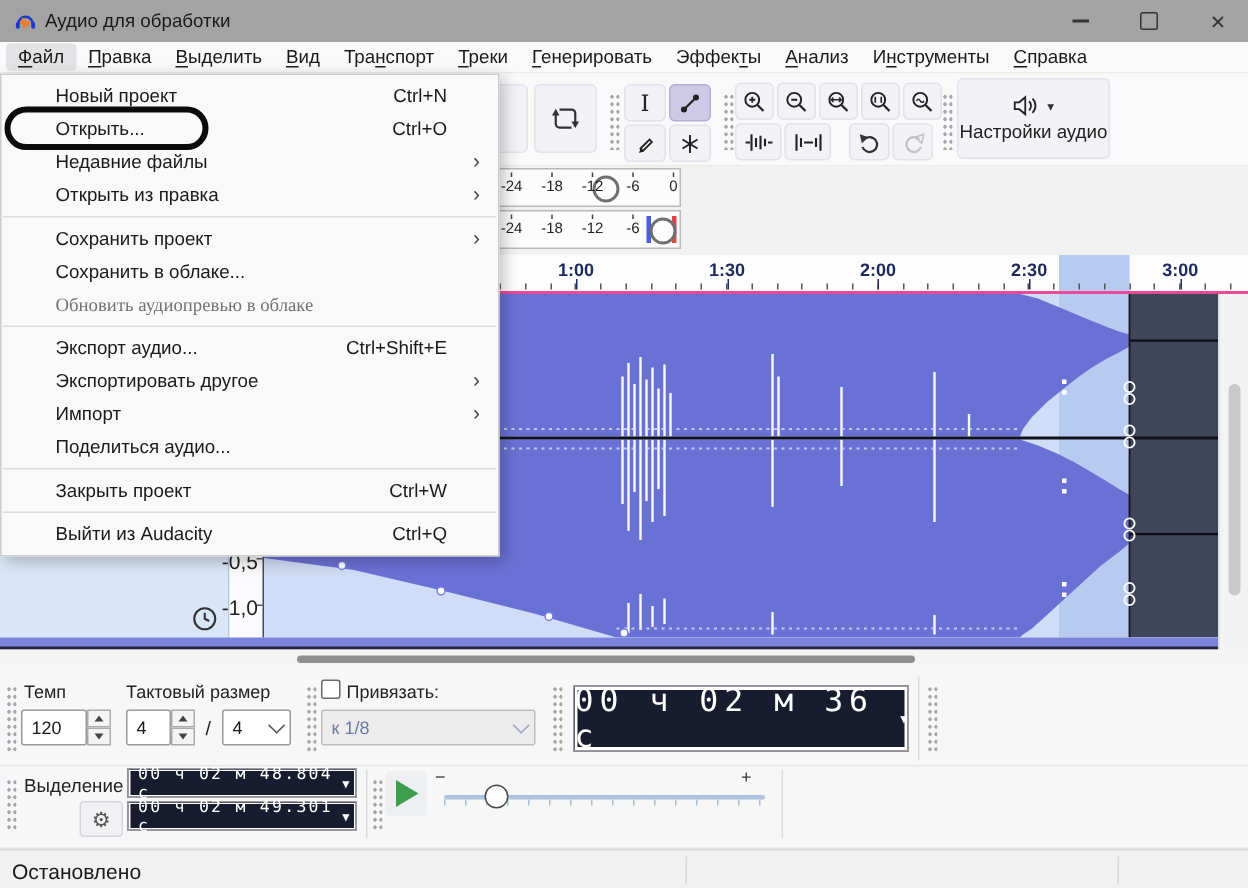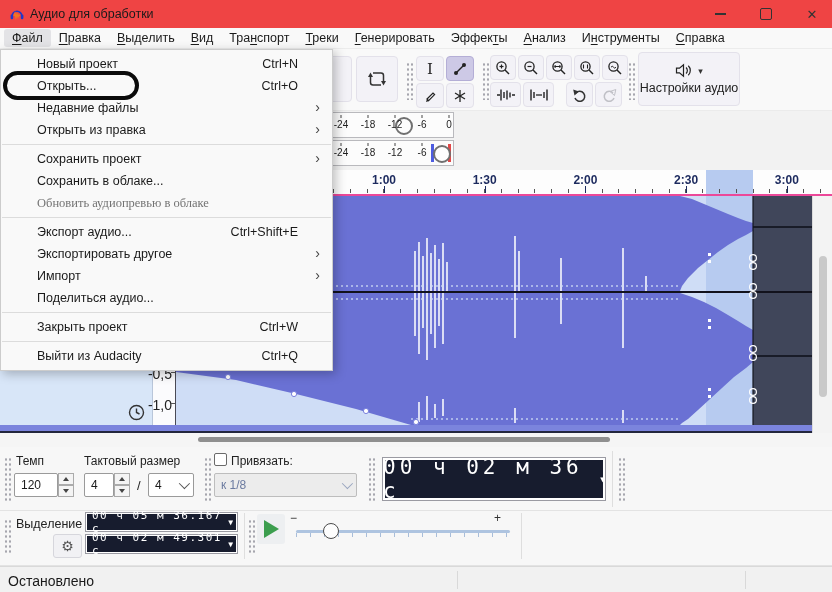--- a/index.html
+++ b/index.html
@@ -3,21 +3,21 @@
 <meta charset="utf-8">
 <style>
   html,body{margin:0;padding:0;background:#ddd;}
   #app{position:relative;width:832px;height:592px;background:#f2f2f2;
        font-family:"Liberation Sans",sans-serif;color:#1a1a1a;overflow:hidden;
        -webkit-user-select:none;user-select:none;}
   .abs{position:absolute;}
   .u{text-decoration:underline;text-underline-offset:2px;}
 
   
-  .titlebar{left:0;top:0;width:832px;height:28px;background:#ef4444;display:flex;align-items:center;}
+  .titlebar{left:0;top:0;width:832px;height:28px;background:#a3a3a3;display:flex;align-items:center;}
   .title-text{font-size:12.5px;margin-left:8px;}
   .win-btn{position:absolute;top:0;width:44px;height:28px;display:flex;align-items:center;justify-content:center;color:#333;}
   .minimize-line{width:11px;height:1.4px;background:#333;}
   .maximize-box{width:10px;height:10px;border:1.4px solid #333;border-radius:2px;}
   .close-x{font-size:13px;line-height:1;}
 
   
   .menubar{left:0;top:28px;width:832px;height:21px;background:#f9f9f9;display:flex;align-items:center;
            border-bottom:1px solid #ececec;padding-left:4px;box-sizing:border-box;}
   .mb-item{font-size:12.5px;padding:2px 8px;border-radius:3px;white-space:nowrap;}
@@ -507,21 +507,21 @@
     <div class="grip" style="left:618px;top:10px;height:44px"></div>
   </div>
 
   <div class="abs rowB">
     <div class="grip" style="left:4px;top:8px;height:36px"></div>
     <span class="small-label" style="left:16px;top:6px;font-size:12.5px">Выделение</span>
     <div class="gear-btn" style="left:53px;top:23px;width:27px;height:22px">
       <span>⚙</span>
     </div>
     <div class="time-small" style="left:85px;top:1px;width:153px;height:20px">
-      <span>00 ч 05 м 36.167 с</span>
+      <span>00 ч 02 м 48.804 с</span>
       <span class="td-caret" style="margin-left:auto">▼</span>
     </div>
     <div class="time-small" style="left:85px;top:23px;width:153px;height:20px">
       <span>00 ч 02 м 49.301 с</span>
       <span class="td-caret" style="margin-left:auto">▼</span>
     </div>
 
     <div class="vsep" style="left:244px;top:2px;height:46px"></div>
     <div class="grip" style="left:248px;top:8px;height:36px"></div>
 

